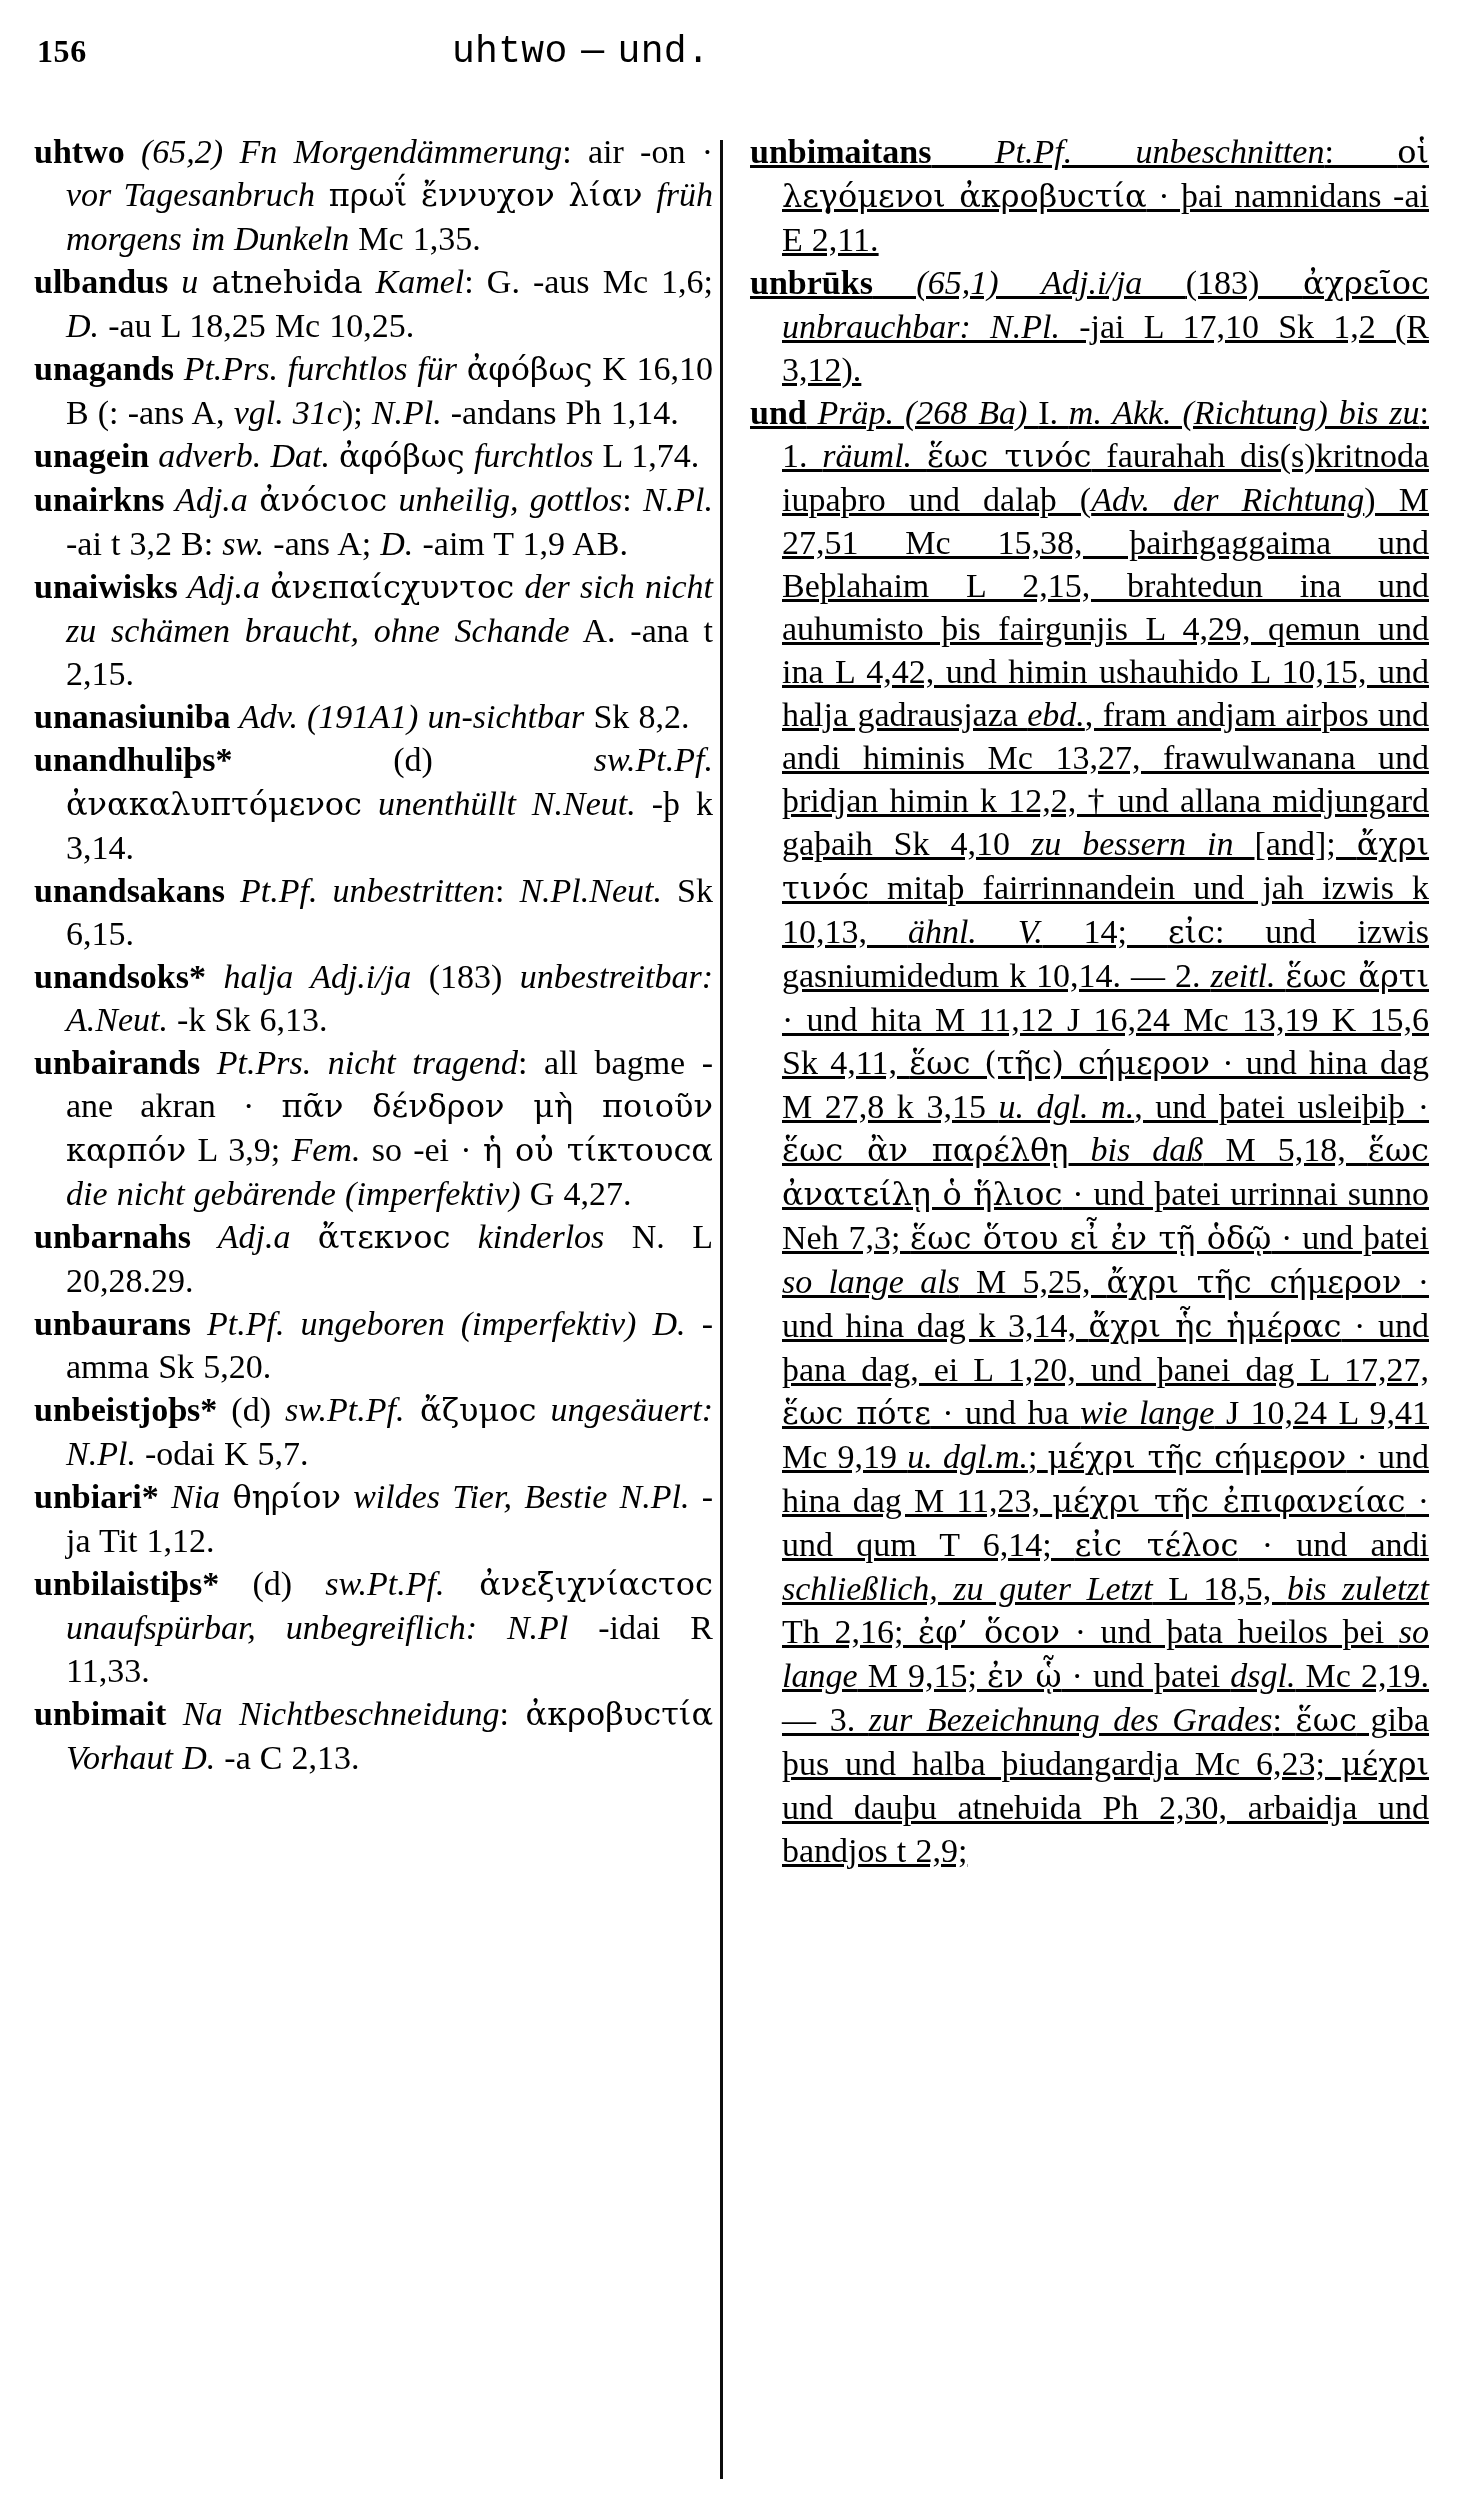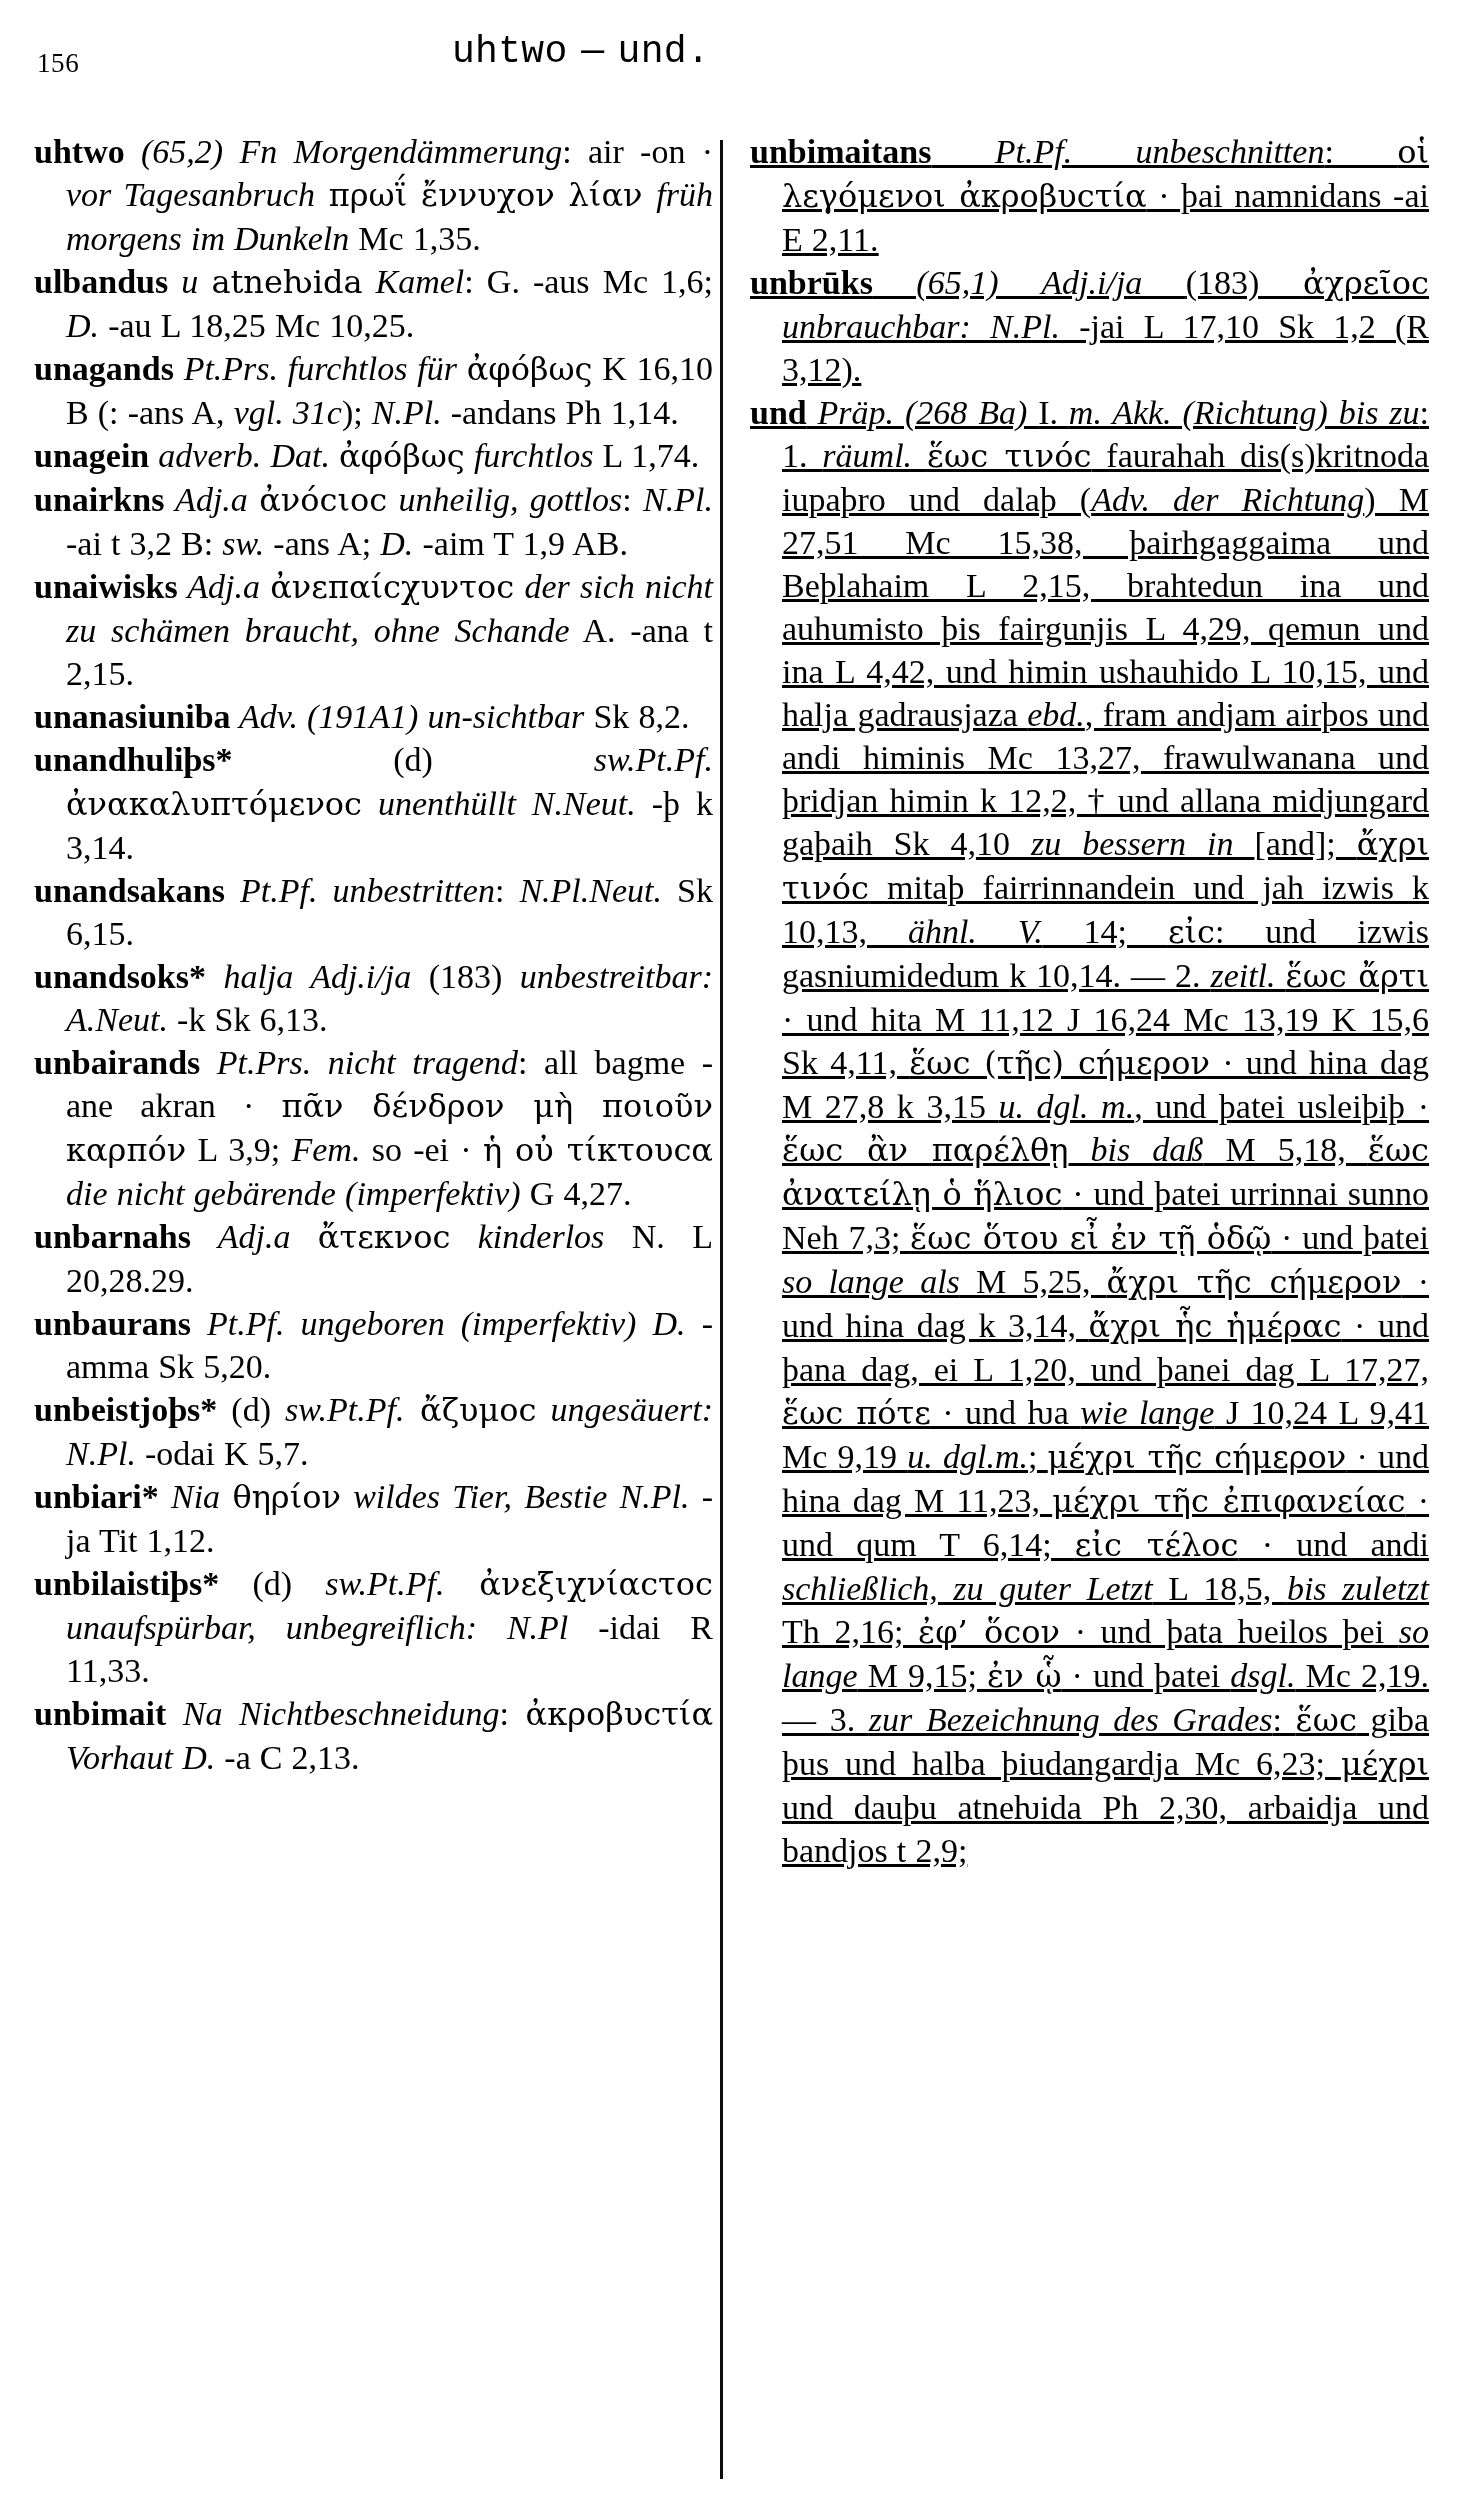--- a/index.html
+++ b/index.html
@@ -21,24 +21,25 @@
   .runhead {
     position: absolute;
     left: 0;
     top: 27px;
     width: 1463px;
     height: 49px;
   }
   .runhead .folio {
     position: absolute;
     left: 37px;
-    top: 12px;
-    font-size: 27px;
+    top: 0;
+    font-size: 32px;
     line-height: 49px;
     letter-spacing: 0.6px;
+    font-weight: bold;
   }
   .runhead .title {
     position: absolute;
     left: 0;
     top: 0;
     width: 1162px;
     text-align: center;
     font-size: 38px;
     line-height: 49px;
     font-family: Liberation Mono, monospace;

